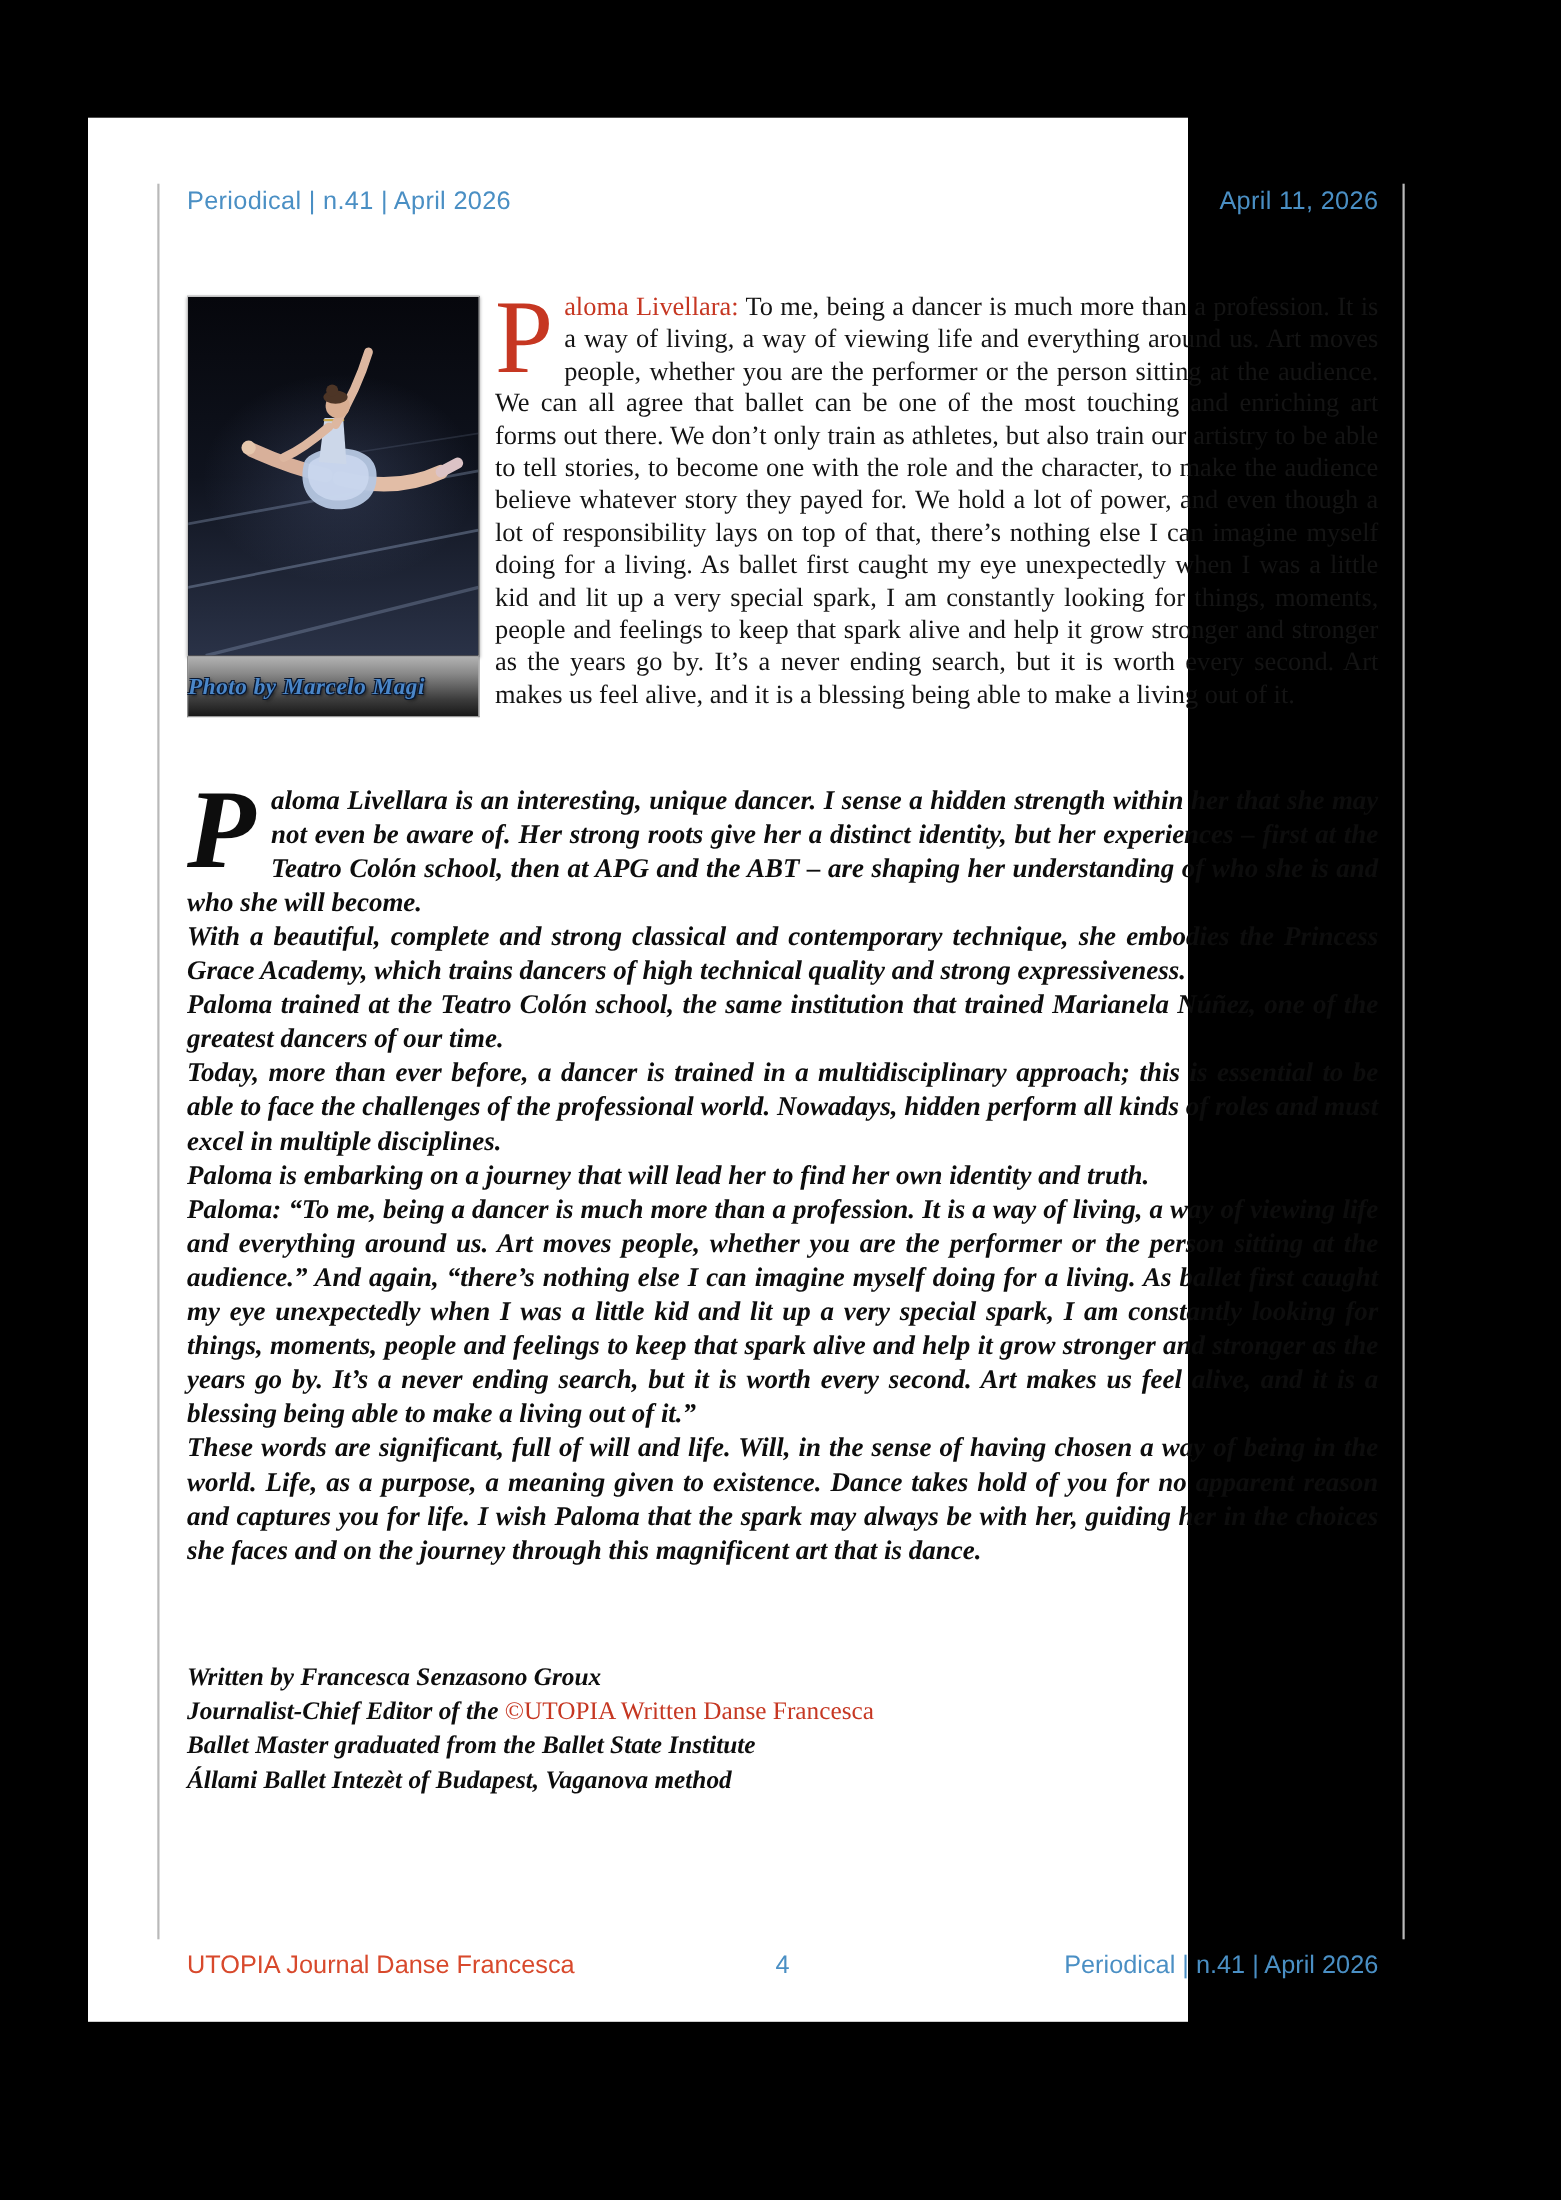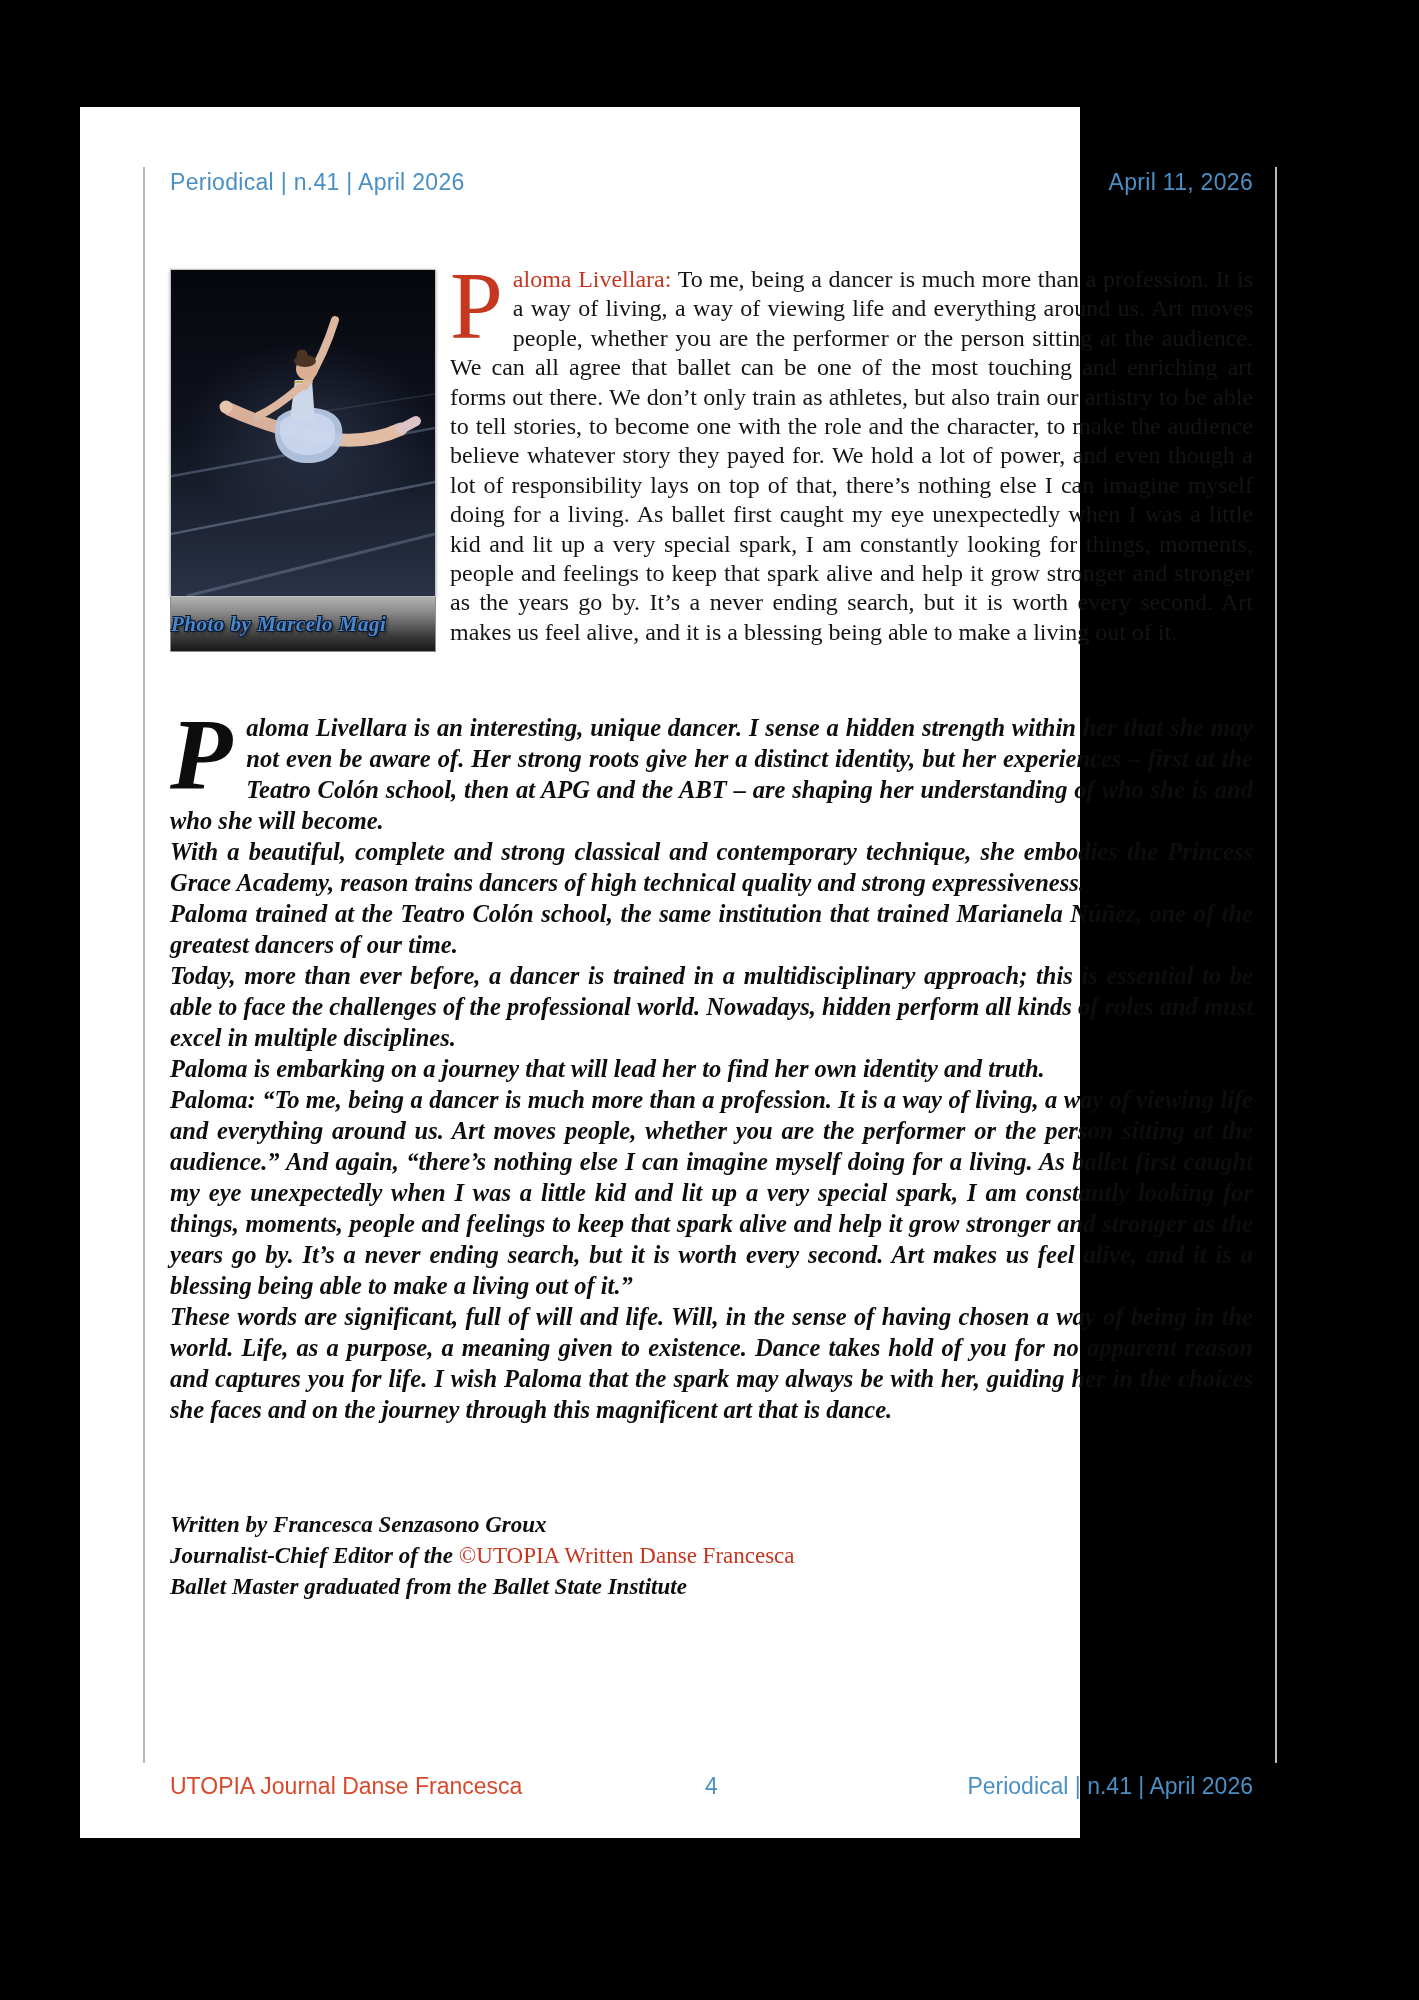--- a/index.html
+++ b/index.html
@@ -141,32 +141,33 @@
         </div>
       </div>
 
       <div class="lede-text">
         <span class="dc-red">P</span><span class="red-lead">aloma Livellara:</span><span> To me, being a dancer is much more than a profession. It is a way of living, a way of viewing life and everything around us. Art moves people, whether you are the performer or the person sitting at the audience. We can all agree that ballet can be one of the most touching and enriching art forms out there. We don’t only train as athletes, but also train our artistry to be able to tell stories, to become one with the role and the character, to make the audience believe whatever story they payed for. We hold a lot of power, and even though a lot of responsibility lays on top of that, there’s nothing else I can imagine myself doing for a living. As ballet first caught my eye unexpectedly when I was a little kid and lit up a very special spark, I am constantly looking for things, moments, people and feelings to keep that spark alive and help it grow stronger and stronger as the years go by. It’s a never ending search, but it is worth every second. Art makes us feel alive, and it is a blessing being able to make a living out of it.</span>
       </div>
     </div>
 
     <div class="editorial">
       <p><span class="dc-black">P</span><span>aloma Livellara is an interesting, unique dancer. I sense a hidden strength within her that she may not even be aware of. Her strong roots give her a distinct identity, but her experiences – first at the Teatro Colón school, then at APG and the ABT – are shaping her understanding of who she is and who she will become.</span></p>
-      <p>With a beautiful, complete and strong classical and contemporary technique, she embodies the Princess Grace Academy, reason trains dancers of high technical quality and strong expressiveness.</p>
+      <p>With a beautiful, complete and strong classical and contemporary technique, she embodies the Princess Grace Academy, which trains dancers of high technical quality and strong expressiveness.</p>
       <p>Paloma trained at the Teatro Colón school, the same institution that trained Marianela Núñez, one of the greatest dancers of our time.</p>
       <p>Today, more than ever before, a dancer is trained in a multidisciplinary approach; this is essential to be able to face the challenges of the professional world. Nowadays, hidden perform all kinds of roles and must excel in multiple disciplines.</p>
       <p>Paloma is embarking on a journey that will lead her to find her own identity and truth.</p>
       <p>Paloma: “To me, being a dancer is much more than a profession. It is a way of living, a way of viewing life and everything around us. Art moves people, whether you are the performer or the person sitting at the audience.” And again, “there’s nothing else I can imagine myself doing for a living. As ballet first caught my eye unexpectedly when I was a little kid and lit up a very special spark, I am constantly looking for things, moments, people and feelings to keep that spark alive and help it grow stronger and stronger as the years go by. It’s a never ending search, but it is worth every second. Art makes us feel alive, and it is a blessing being able to make a living out of it.”</p>
       <p>These words are significant, full of will and life. Will, in the sense of having chosen a way of being in the world. Life, as a purpose, a meaning given to existence. Dance takes hold of you for no apparent reason and captures you for life. I wish Paloma that the spark may always be with her, guiding her in the choices she faces and on the journey through this magnificent art that is dance.</p>
     </div>
 
     <div class="byline">
       <div>Written by Francesca Senzasono Groux</div>
       <div><span>Journalist-Chief Editor of the </span><span class="byline-red">©UTOPIA Written Danse Francesca</span></div>
       <div>Ballet Master graduated from the Ballet State Institute</div>
+      <div>Állami Ballet Intezèt of Budapest, Vaganova method</div>
     </div>
 
   </div>
 
   <div class="footer">
     <span class="footer-left">UTOPIA Journal Danse Francesca</span>
     <span class="footer-center">4</span>
     <span class="footer-right">Periodical | n.41 | April 2026</span>
   </div>
 

